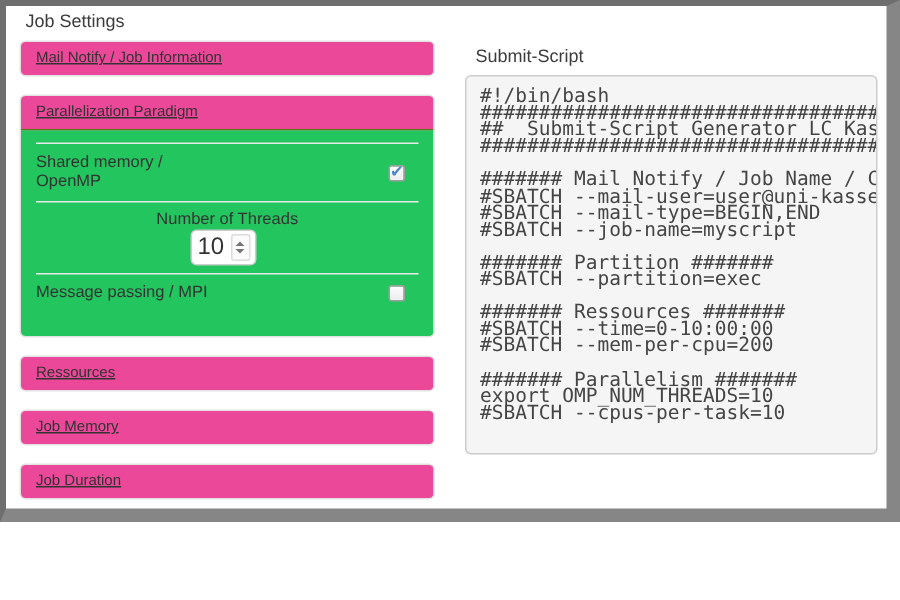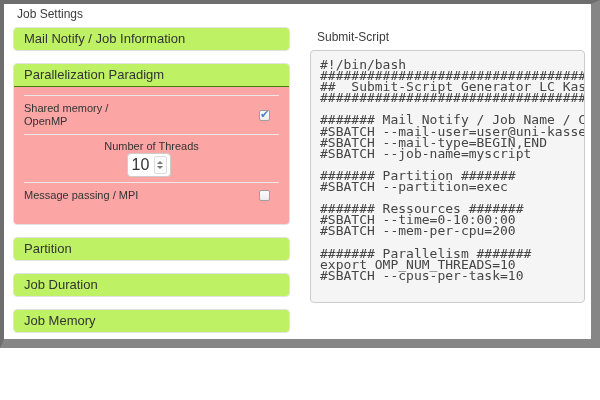--- a/index.html
+++ b/index.html
@@ -32,30 +32,31 @@
   }
 
   .panel {
     border: 1px solid #e2e2e2;
     border-radius: 4px;
     margin-bottom: 12px;
     background: #fff;
     overflow: hidden;
   }
   .panel-heading {
-    background: #bef264;
+    background: #ec4899;
     padding: 5px 10px;
-    font-size: 13px;
+    font-size: 10px;
     line-height: 12px;
     color: #333;
     cursor: pointer;
+    text-decoration: underline;
   }
   .panel.expanded .panel-heading { border-bottom: 1px solid #4d7c0f; }
 
-  .panel-body { padding: 8px 10px 16px 10px; background: #fca5a5; }
+  .panel-body { padding: 8px 10px 16px 10px; background: #22c55e; }
 
   .setting-row {
     border-top: 1px solid #e9e9e9;
     display: flex;
     align-items: center;
     justify-content: space-between;
     padding: 6px 0;
   }
   .setting-row .row-label {
     font-size: 11px;
@@ -195,29 +196,29 @@
 
         <div class="setting-row">
           <div class="row-label">Message passing / MPI</div>
           <span class="cb"></span>
         </div>
 
       </div>
     </div>
 
     <div class="panel">
-      <div class="panel-heading">Partition</div>
+      <div class="panel-heading">Ressources</div>
+    </div>
+
+    <div class="panel">
+      <div class="panel-heading">Job Memory</div>
     </div>
 
     <div class="panel">
       <div class="panel-heading">Job Duration</div>
-    </div>
-
-    <div class="panel">
-      <div class="panel-heading">Job Memory</div>
     </div>
 
     <div class="panel">
       <div class="panel-heading">Checkpointing</div>
     </div>
 
     <div class="panel">
       <div class="panel-heading">More Settings</div>
     </div>
   </div>

